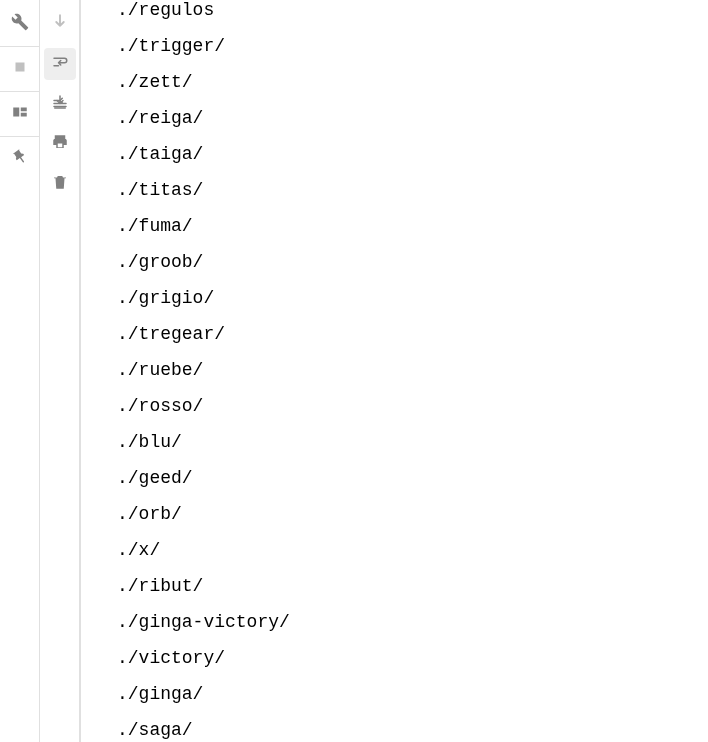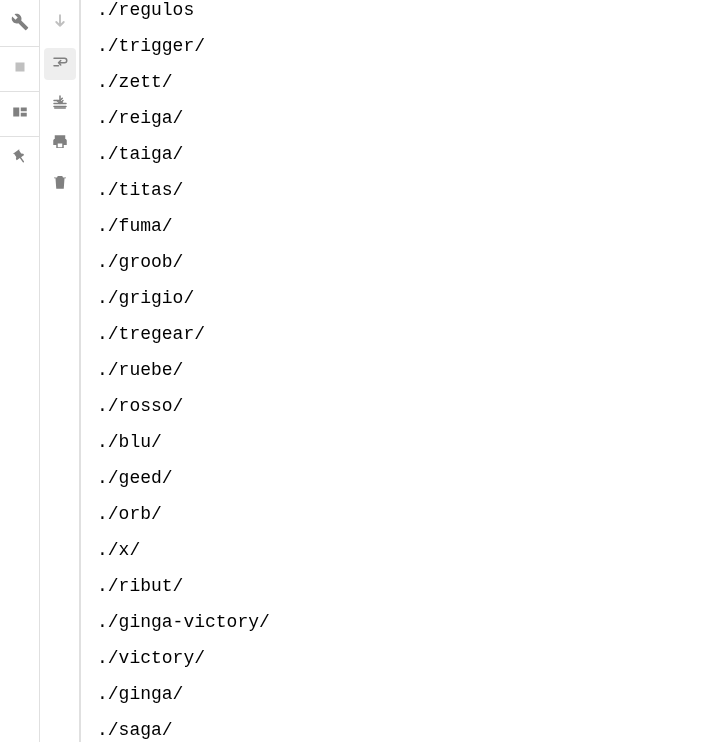--- a/index.html
+++ b/index.html
@@ -52,21 +52,21 @@
   .divider {
     width: 100%;
     height: 1px;
     background: #e0e0e0;
     margin: 2px 0;
   }
   .content {
     flex: 1;
     border-left: 1px solid #e0e0e0;
     margin-left: 0;
-    padding-left: 16px;
+    padding-left: 36px;
     padding-top: 0;
     overflow: hidden;
     position: relative;
   }
   .output {
     font-family: "SF Mono", ui-monospace, Menlo, Monaco, "Courier New", monospace;
     font-size: 18px;
     line-height: 36px;
     color: #000000;
     white-space: pre;

